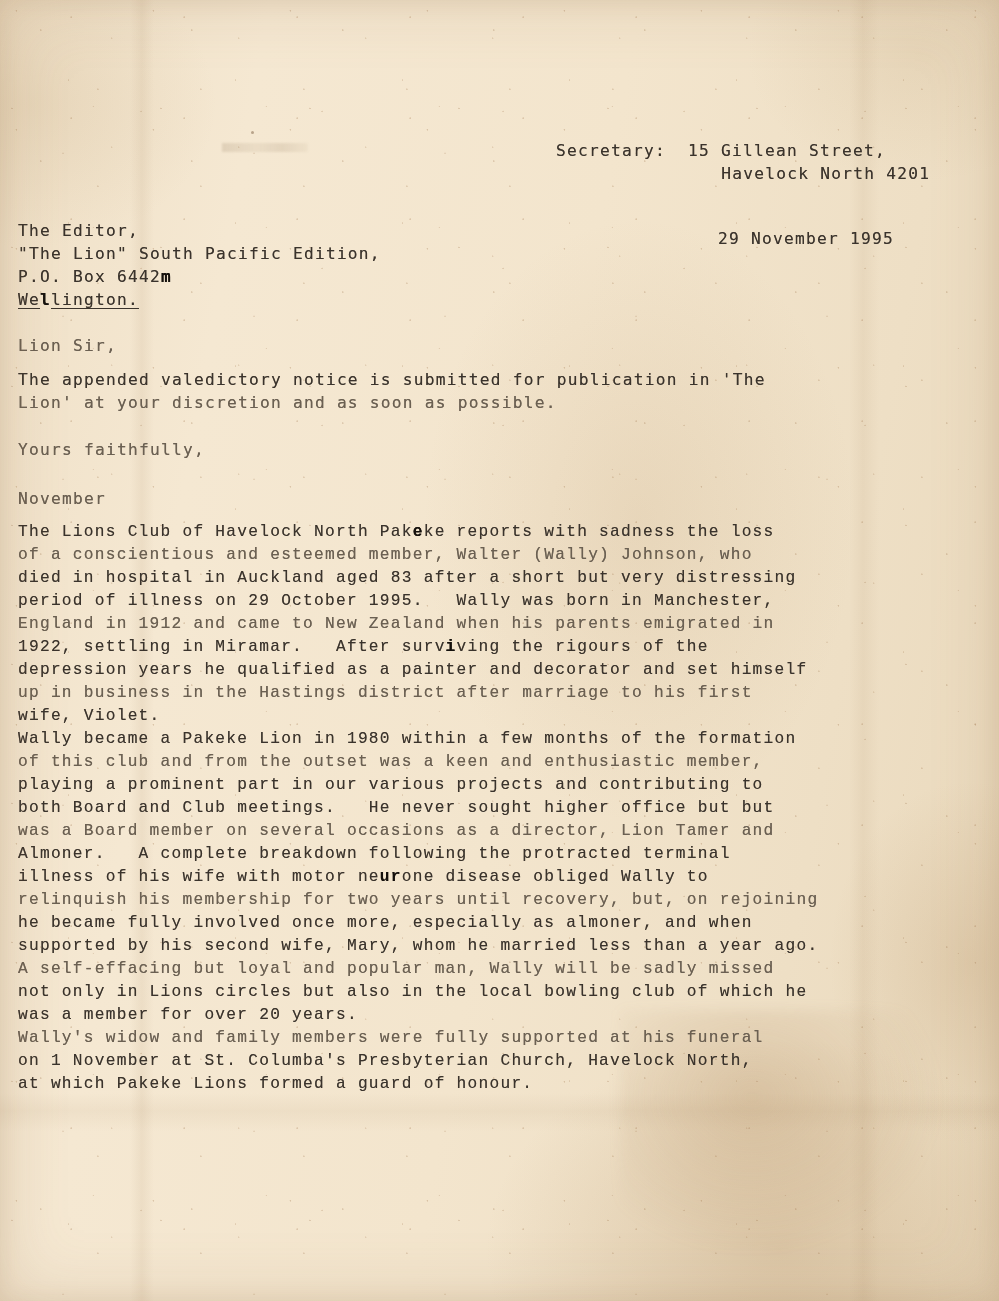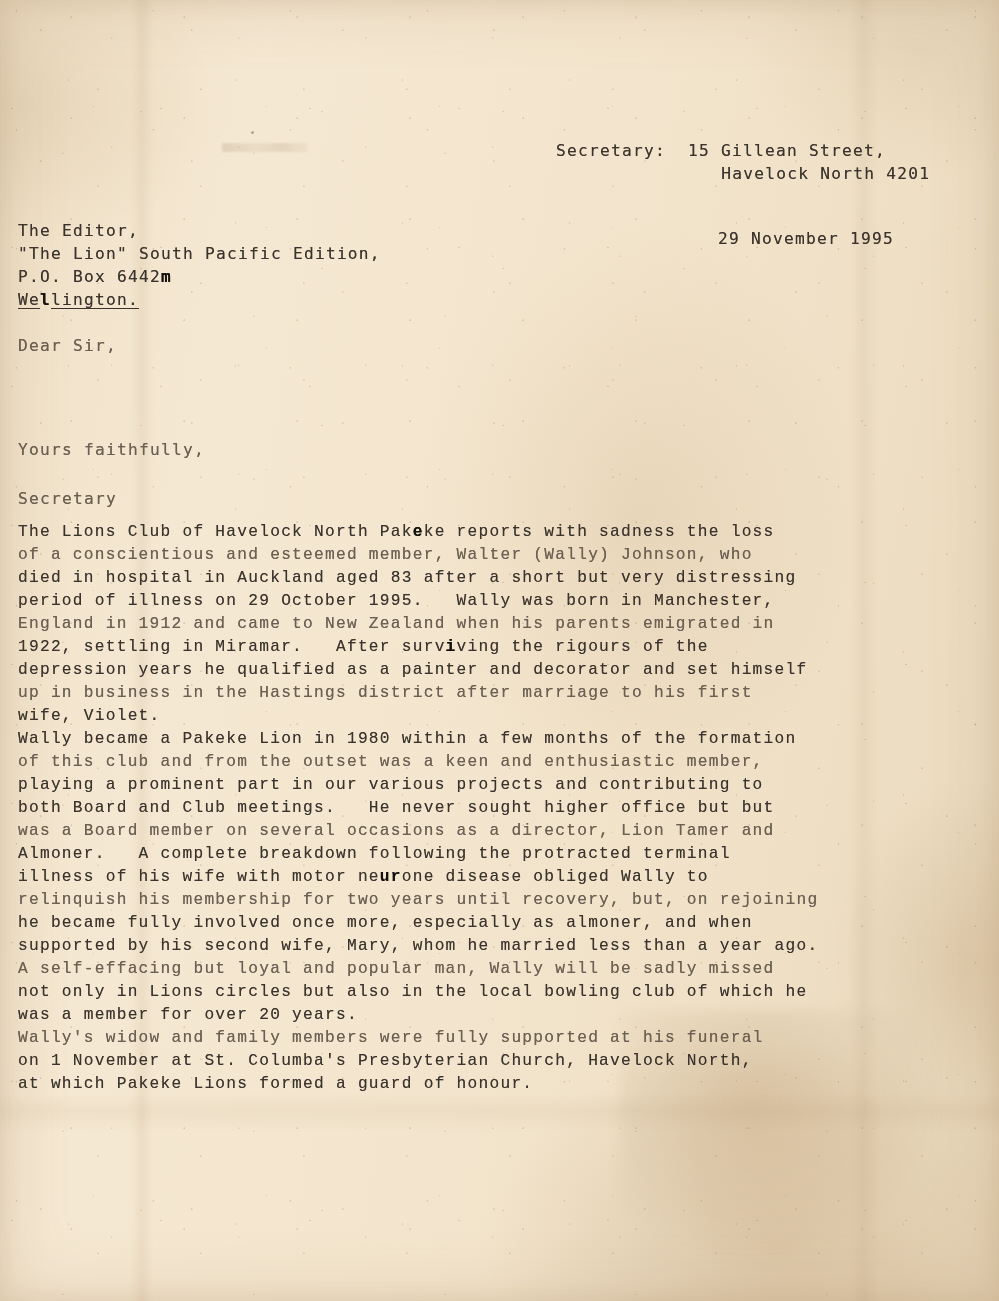--- a/index.html
+++ b/index.html
@@ -101,23 +101,25 @@
   <div class="blk txt" id="hdr"><span>Secretary:</span>  <span>15 Gillean Street,</span>
 <span style="padding-left:10.2em">Havelock North 4201</span></div>
 
   <div class="blk txt" id="datel">29 November 1995</div>
 
   <div class="blk txt" id="addr"><span>The Editor,</span>
 <span>"The Lion" South Pacific Edition,</span>
 <span><span>P.O. Box 6442</span><span class="ov"><span>m</span><i>m</i></span></span>
 <span class="u"><span>We</span><span class="ov"><span>l</span><i>l</i></span><span>lington.</span></span></div>
 
-  <div class="blk txt faded" id="salut">Dear Sir,</div>
+  <div class="blk txt faded" id="salut">Lion Sir,</div>
 
+  <div class="blk txt" id="para1"><span>The appended valedictory notice is submitted for publication in 'The</span>
+<span class="faded">Lion' at your discretion and as soon as possible.</span></div>
 
   <div class="blk txt faded" id="yours">Yours faithfully,</div>
 
-  <div class="blk txt faded" id="sigrole">Secretary</div>
+  <div class="blk txt faded" id="sigrole">November</div>
 
   <div class="blk txt" id="body"><div><span>The Lions Club of Havelock North Pak</span><span class="ov"><span>e</span><i>e</i></span><span>ke reports with sadness the loss</span></div><div class="faded">of a conscientious and esteemed member, Walter (Wally) Johnson, who</div><div>died in hospital in Auckland aged 83 after a short but very distressing</div><div>period of illness on 29 October 1995.   Wally was born in Manchester,</div><div class="faded">England in 1912 and came to New Zealand when his parents emigrated in</div><div><span>1922, settling in Miramar.   After surv</span><span class="ov"><span>i</span><i>i</i></span><span>ving the rigours of the</span></div><div>depression years he qualified as a painter and decorator and set himself</div><div class="faded">up in business in the Hastings district after marriage to his first</div><div>wife, Violet.</div><div>Wally became a Pakeke Lion in 1980 within a few months of the formation</div><div class="faded">of this club and from the outset was a keen and enthusiastic member,</div><div>playing a prominent part in our various projects and contributing to</div><div>both Board and Club meetings.   He never sought higher office but but</div><div class="faded">was a Board member on several occasions as a director, Lion Tamer and</div><div>Almoner.   A complete breakdown following the protracted terminal</div><div><span>illness of his wife with motor ne</span><span class="strike-heavy">ur</span><span>one disease obliged Wally to</span></div><div class="faded">relinquish his membership for two years until recovery, but, on rejoining</div><div>he became fully involved once more, especially as almoner, and when</div><div>supported by his second wife, Mary, whom he married less than a year ago.</div><div class="faded">A self-effacing but loyal and popular man, Wally will be sadly missed</div><div>not only in Lions circles but also in the local bowling club of which he</div><div>was a member for over 20 years.</div><div class="faded">Wally's widow and family members were fully supported at his funeral</div><div>on 1 November at St. Columba's Presbyterian Church, Havelock North,</div><div>at which Pakeke Lions formed a guard of honour.</div></div>
 
   <div id="edgeshade"></div>
 </div>
 
 </body></html>

